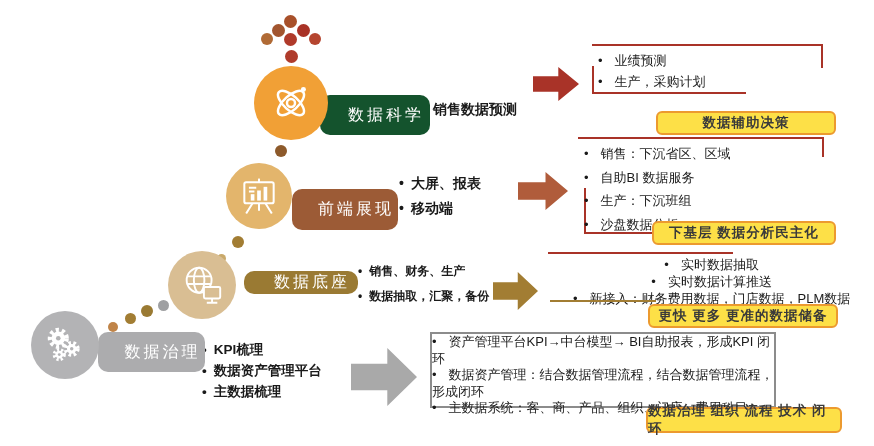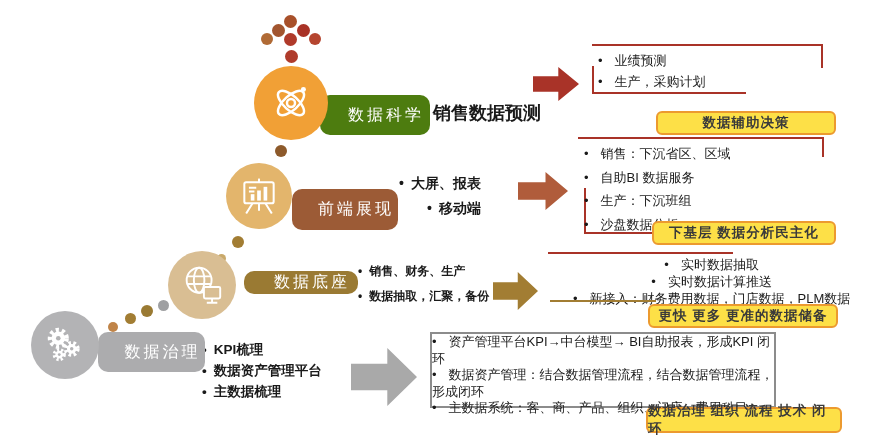--- a/index.html
+++ b/index.html
@@ -9,29 +9,29 @@
   .dot{position:absolute;border-radius:50%;}
   
   .circle{position:absolute;border-radius:50%;display:flex;align-items:center;justify-content:center;z-index:3;}
   .c-science{left:254px;top:66px;width:74px;height:74px;background:#F1A036;}
   .c-display{left:226px;top:163px;width:66px;height:66px;background:#E3B56C;}
   .c-base{left:168px;top:251px;width:68px;height:68px;background:#D9BE93;}
   .c-gov{left:31px;top:311px;width:68px;height:68px;background:#B3B3B5;}
   
   .badge{position:absolute;z-index:2;border-radius:10px;display:flex;align-items:center;justify-content:center;
          color:#fff;font-family:"Liberation Serif","DejaVu Serif",serif;font-size:16px;letter-spacing:3px;padding-left:22px;box-sizing:border-box;}
-  .b-science{left:320px;top:95px;width:110px;height:40px;background:#4d7c0f;}
+  .b-science{left:320px;top:95px;width:110px;height:40px;background:#14532d;}
   .b-display{left:292px;top:189px;width:106px;height:41px;background:#9C5B36;}
   .b-base{left:244px;top:271px;width:114px;height:23px;background:#9A7A33;}
   .b-gov{left:98px;top:332px;width:107px;height:40px;background:#ACACAE;}
   
-  .note-science{left:433px;top:101px;font-size:18px;font-weight:600;}
+  .note-science{left:433px;top:101px;font-size:14px;font-weight:600;}
   ul.notes{list-style:none;margin:0;padding:0;position:absolute;font-weight:600;}
   ul.notes li::before{content:"•";margin-right:7px;}
-  .notes-display{left:399px;top:171px;font-size:14px;line-height:25px;text-align:right;}
+  .notes-display{left:399px;top:171px;font-size:14px;line-height:25px;}
   .notes-display li::before{margin-right:2px;}
   .notes-base{left:358px;top:259px;font-size:12px;line-height:25px;}
   .notes-gov{left:202px;top:339px;font-size:13.5px;line-height:21px;}
   
   .arrow{position:absolute;clip-path:polygon(0 27%,55% 27%,55% 0,100% 50%,55% 100%,55% 73%,0 73%);}
   .arrow1{left:533px;top:67px;width:46px;height:34px;background:#A93328;}
   .arrow2{left:518px;top:172px;width:50px;height:38px;background:#B05C3B;}
   .arrow3{left:493px;top:272px;width:45px;height:38px;background:#A27D33;}
   .arrow4{left:351px;top:348px;width:66px;height:58px;background:#A9A9A9;}
   

